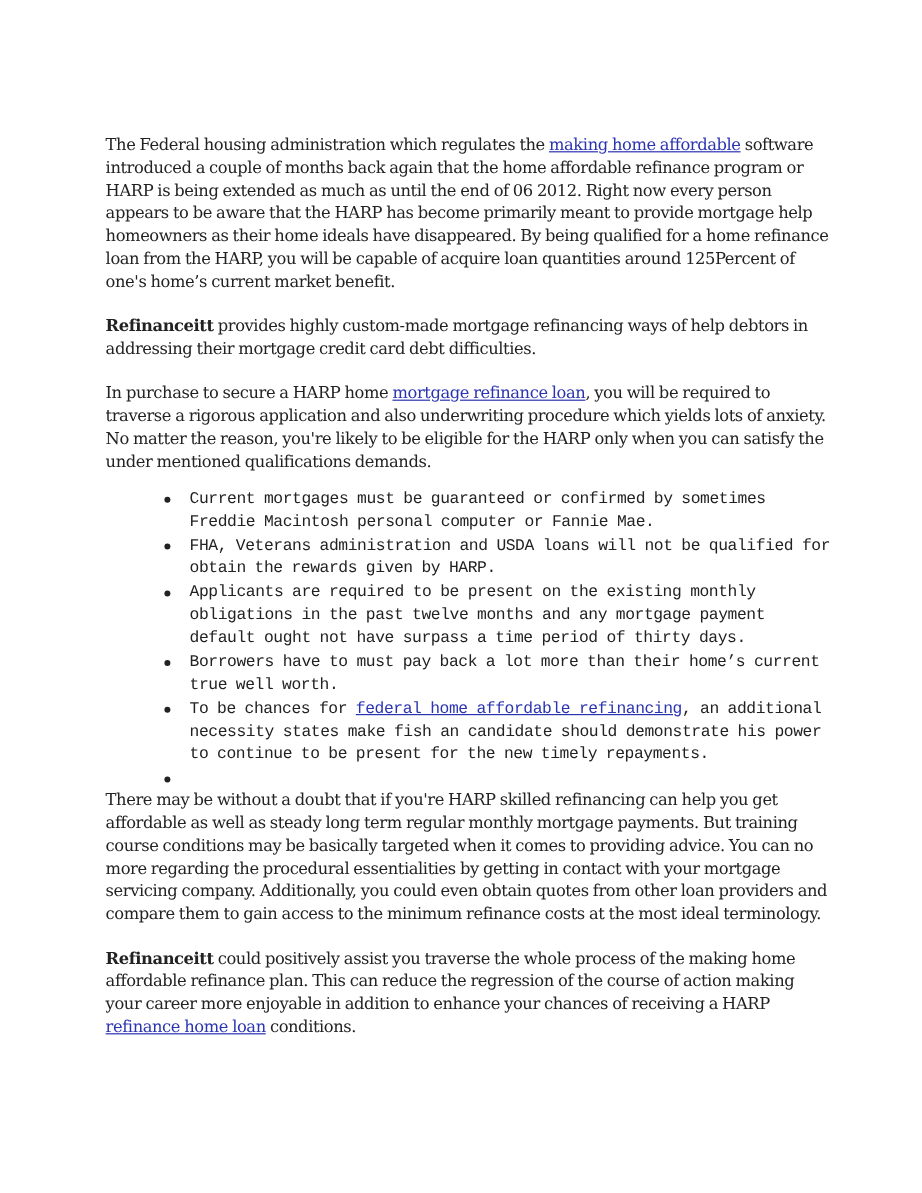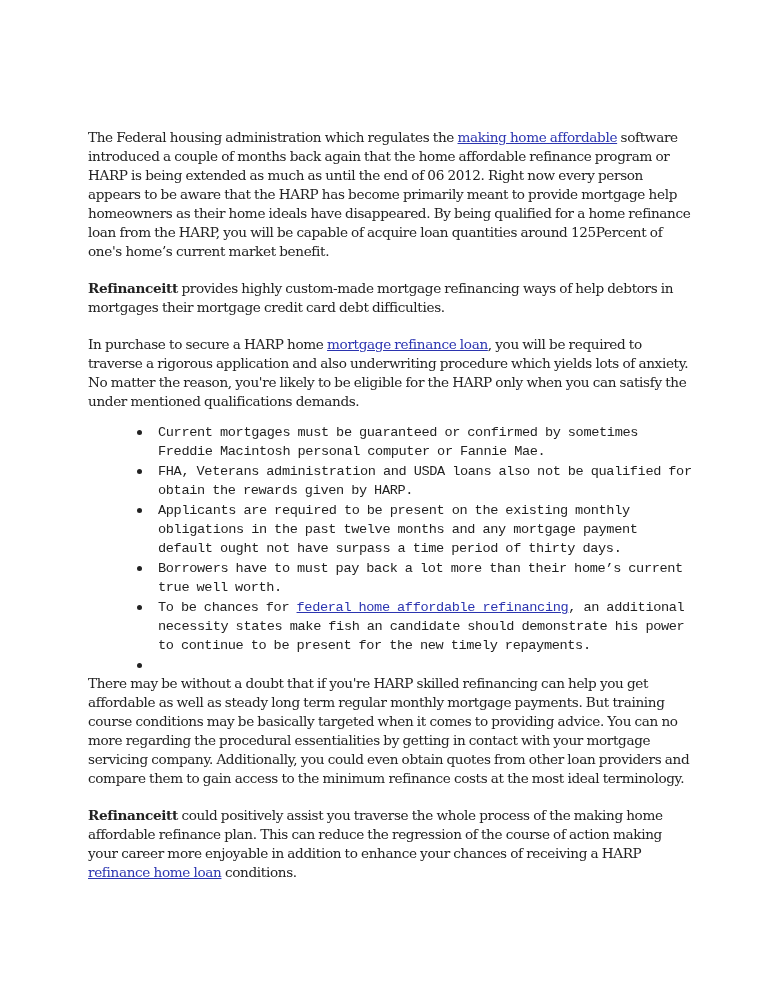--- a/index.html
+++ b/index.html
@@ -1,18 +1,18 @@
 <!DOCTYPE html>
 <html><head>
 <meta charset="utf-8">
 <style>
   html, body { margin: 0; padding: 0; background: #ffffff; }
   body { width: 768px; height: 994px; position: relative; overflow: hidden; }
   .page {
-    position: absolute; left: 88px; top: 128px; width: 604px;
+    position: absolute; left: 88px; top: 112px; width: 604px;
     font-family: "DejaVu Serif", "Liberation Serif", serif;
     font-size: 13.6px; line-height: 19px; color: #222222;
     letter-spacing: -0.35px; word-spacing: -0.5px;
   }
   p { margin: 0 0 18px 0; }
   a { color: #2b34b0; text-decoration: underline; }
   .brand { font-weight: bold; }
   ul { margin: 0; padding: 0 0 0 70px; list-style: none; }
   ul li { position: relative; margin: 0 0 1px 0; font-family: Liberation Mono, monospace; }
   ul li::before {
@@ -20,27 +20,27 @@
     width: 5px; height: 5px; border-radius: 50%; background: #222;
   }
   ul li.empty { height: 17px; }
 </style>
 </head>
 <body>
 
 <div class="page">
   <p><span>The Federal housing administration which regulates the </span><a href="#">making home affordable</a><span> software introduced a couple of months back again that the home affordable refinance program or HARP is being extended as much as until the end of 06 2012. Right now every person appears to be aware that the HARP has become primarily meant to provide mortgage help homeowners as their home ideals have disappeared. By being qualified for a home refinance loan from the HARP, you will be capable of acquire loan quantities around 125Percent of one's home’s current market benefit.</span></p>
 
-  <p><span class="brand">Refinanceitt</span><span> provides highly custom-made mortgage refinancing ways of help debtors in mortgages their mortgage credit card debt difficulties.</span></p>
+  <p><span class="brand">Refinanceitt</span><span> provides highly custom-made mortgage refinancing ways of help debtors in addressing their mortgage credit card debt difficulties.</span></p>
 
   <p style="margin-bottom:12px"><span>In purchase to secure a HARP home </span><a href="#">mortgage refinance loan</a><span>, you will be required to traverse a rigorous application and also underwriting procedure which yields lots of anxiety. No matter the reason, you're likely to be eligible for the HARP only when you can satisfy the under mentioned qualifications demands.</span></p>
 
   <ul>
     <li><span>Current mortgages must be guaranteed or confirmed by sometimes Freddie Macintosh personal computer or Fannie Mae.</span></li>
-    <li><span>FHA, Veterans administration and USDA loans also not be qualified for obtain the rewards given by HARP.</span></li>
+    <li><span>FHA, Veterans administration and USDA loans will not be qualified for obtain the rewards given by HARP.</span></li>
     <li><span>Applicants are required to be present on the existing monthly obligations in the past twelve months and any mortgage payment default ought not have surpass a time period of thirty days.</span></li>
     <li><span>Borrowers have to must pay back a lot more than their home’s current true well worth.</span></li>
     <li><span>To be chances for </span><a href="#">federal home affordable refinancing</a><span>, an additional necessity states make fish an candidate should demonstrate his power to continue to be present for the new timely repayments.</span></li>
     <li class="empty"><span></span></li>
   </ul>
 
   <p><span>There may be without a doubt that if you're HARP skilled refinancing can help you get affordable as well as steady long term regular monthly mortgage payments. But training course conditions may be basically targeted when it comes to providing advice. You can no more regarding the procedural essentialities by getting in contact with your mortgage servicing company. Additionally, you could even obtain quotes from other loan providers and compare them to gain access to the minimum refinance costs at the most ideal terminology.</span></p>
 
   <p><span class="brand">Refinanceitt</span><span> could positively assist you traverse the whole process of the making home affordable refinance plan. This can reduce the regression of the course of action making your career more enjoyable in addition to enhance your chances of receiving a HARP </span><a href="#">refinance home loan</a><span> conditions.</span></p>
 </div>

